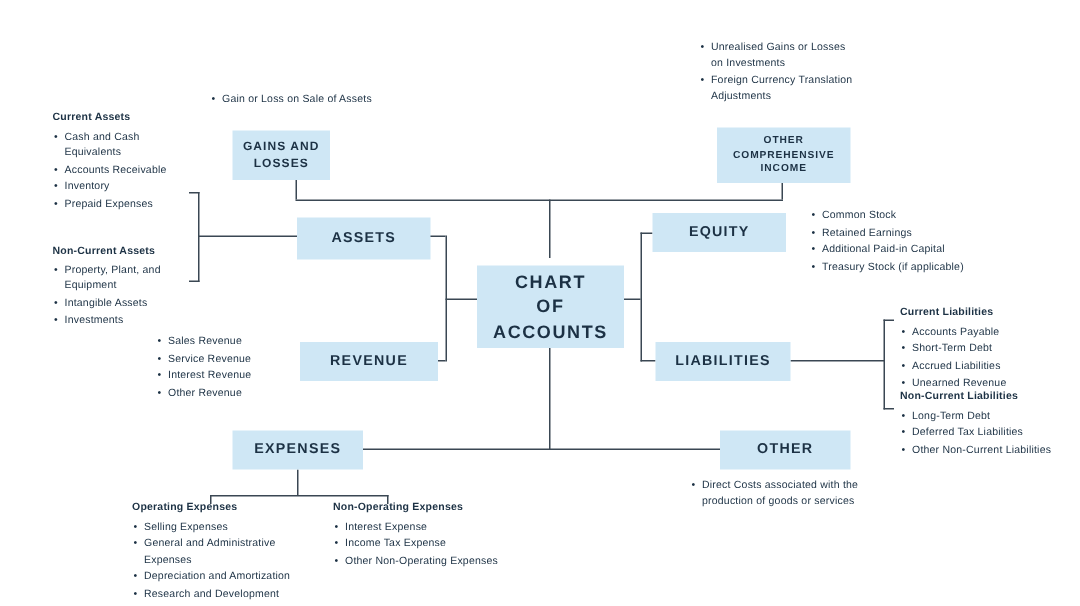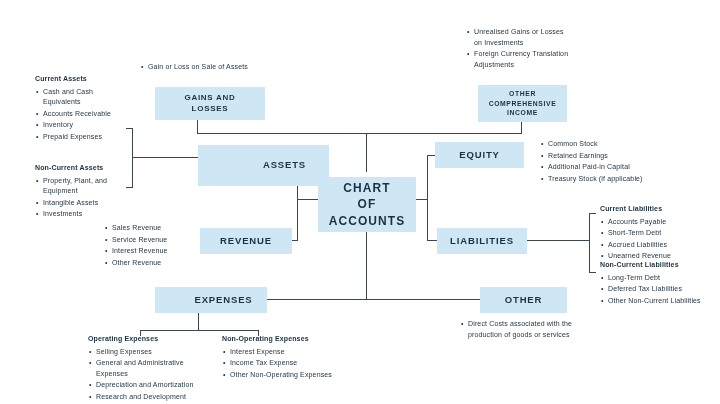--- a/index.html
+++ b/index.html
@@ -45,33 +45,33 @@
   <div class="line" style="left:126px;top:187px;width:7px;height:1px;"></div>
   <div class="line" style="left:527px;top:240px;width:63px;height:1px;"></div>
   <div class="line" style="left:589px;top:213px;width:1px;height:60px;"></div>
   <div class="line" style="left:589px;top:213px;width:7px;height:1px;"></div>
   <div class="line" style="left:589px;top:272px;width:7px;height:1px;"></div>
   <div class="line" style="left:198px;top:313px;width:1px;height:17px;"></div>
   <div class="line" style="left:140px;top:330px;width:119px;height:1px;"></div>
   <div class="line" style="left:140px;top:330px;width:1px;height:6px;"></div>
   <div class="line" style="left:258px;top:330px;width:1px;height:6px;"></div>
 
-  <div class="node" style="left:155px;top:87px;width:110px;height:33px;font-size:8px;">GAINS AND
+  <div class="node" style="left:155px;top:87px;width:65px;height:33px;font-size:8px;">GAINS AND
 LOSSES</div>
   <div class="node" style="left:478px;top:85px;width:89px;height:37px;font-size:6.8px;line-height:1.45;">OTHER
 COMPREHENSIVE
 INCOME</div>
-  <div class="node" style="left:198px;top:145px;width:89px;height:41px;font-size:9.5px;padding-left:42px;">ASSETS</div>
+  <div class="node" style="left:198px;top:145px;width:89px;height:28px;font-size:9.5px;">ASSETS</div>
   <div class="node" style="left:435px;top:142px;width:89px;height:26px;font-size:9.5px;">EQUITY</div>
   <div class="node" style="left:318px;top:177px;width:98px;height:55px;font-size:12px;">CHART
 OF
 ACCOUNTS</div>
   <div class="node" style="left:200px;top:228px;width:92px;height:26px;font-size:9.5px;">REVENUE</div>
   <div class="node" style="left:437px;top:228px;width:90px;height:26px;font-size:9.5px;text-align:center;">LIABILITIES</div>
-  <div class="node" style="left:155px;top:287px;width:87px;height:26px;font-size:9.5px;padding-left:25px;">EXPENSES</div>
+  <div class="node" style="left:155px;top:287px;width:87px;height:26px;font-size:9.5px;">EXPENSES</div>
   <div class="node" style="left:480px;top:287px;width:87px;height:26px;font-size:9.5px;">OTHER</div>
 
   <div class="list" style="left:140px;top:62px;width:130px;">
     <ul>
       <li>Gain or Loss on Sale of Assets</li>
     </ul>
   </div>
 
   <div class="list" style="left:466px;top:27px;width:104px;">
     <ul>

